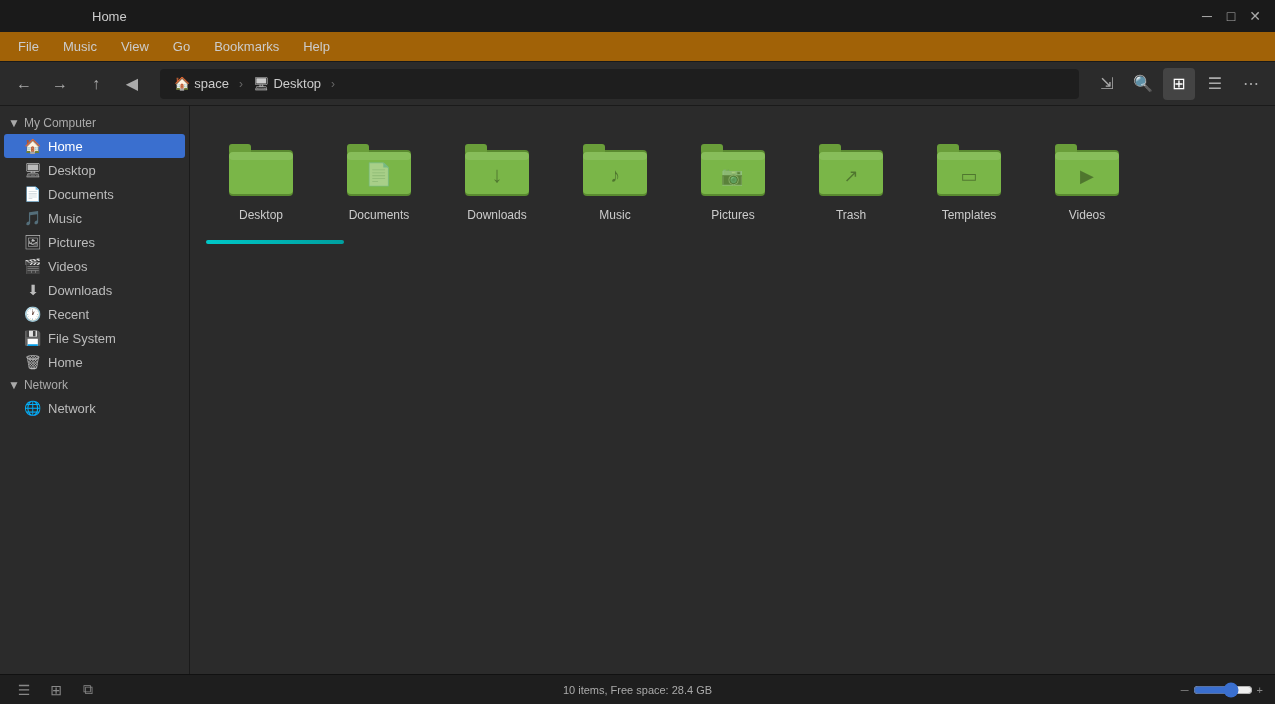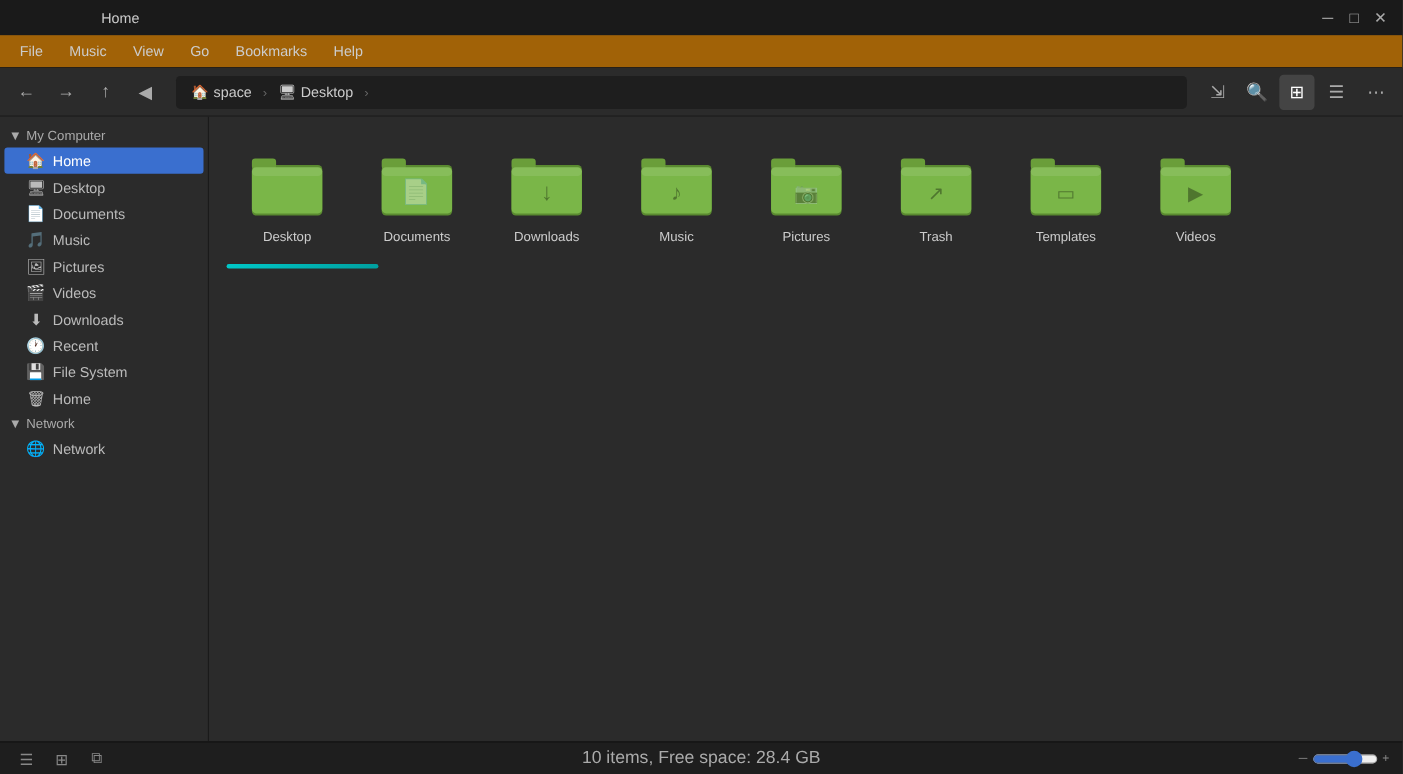--- a/index.html
+++ b/index.html
@@ -244,21 +244,21 @@
       color: #888;
       cursor: pointer;
       border-radius: 3px;
       display: flex;
       align-items: center;
       justify-content: center;
       font-size: 14px;
     }
     #statusbar-center {
       color: #aaa;
-      font-size: 16px;
+      font-size: 11px;
       position: absolute;
       left: 50%;
       transform: translateX(-50%);
     }
     #statusbar-right {
       display: flex;
       align-items: center;
       gap: 4px;
     }
     #zoom-slider {

